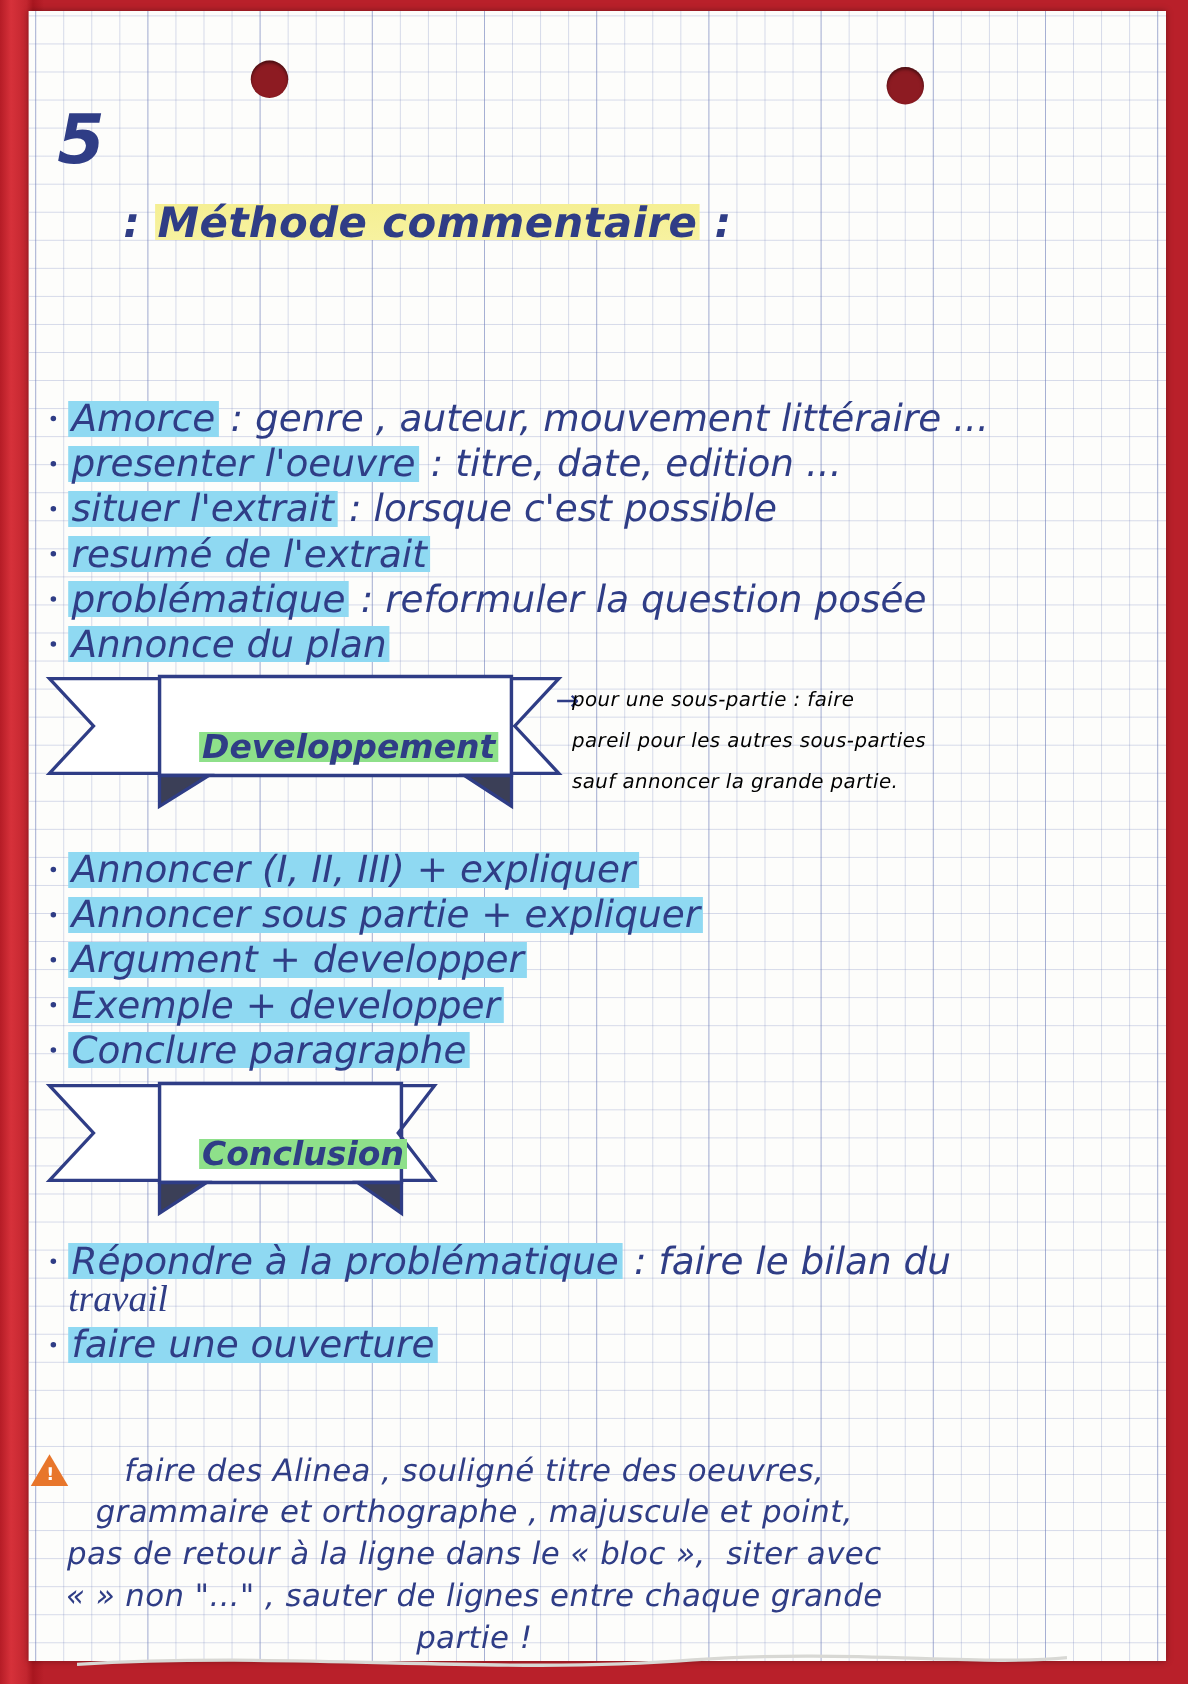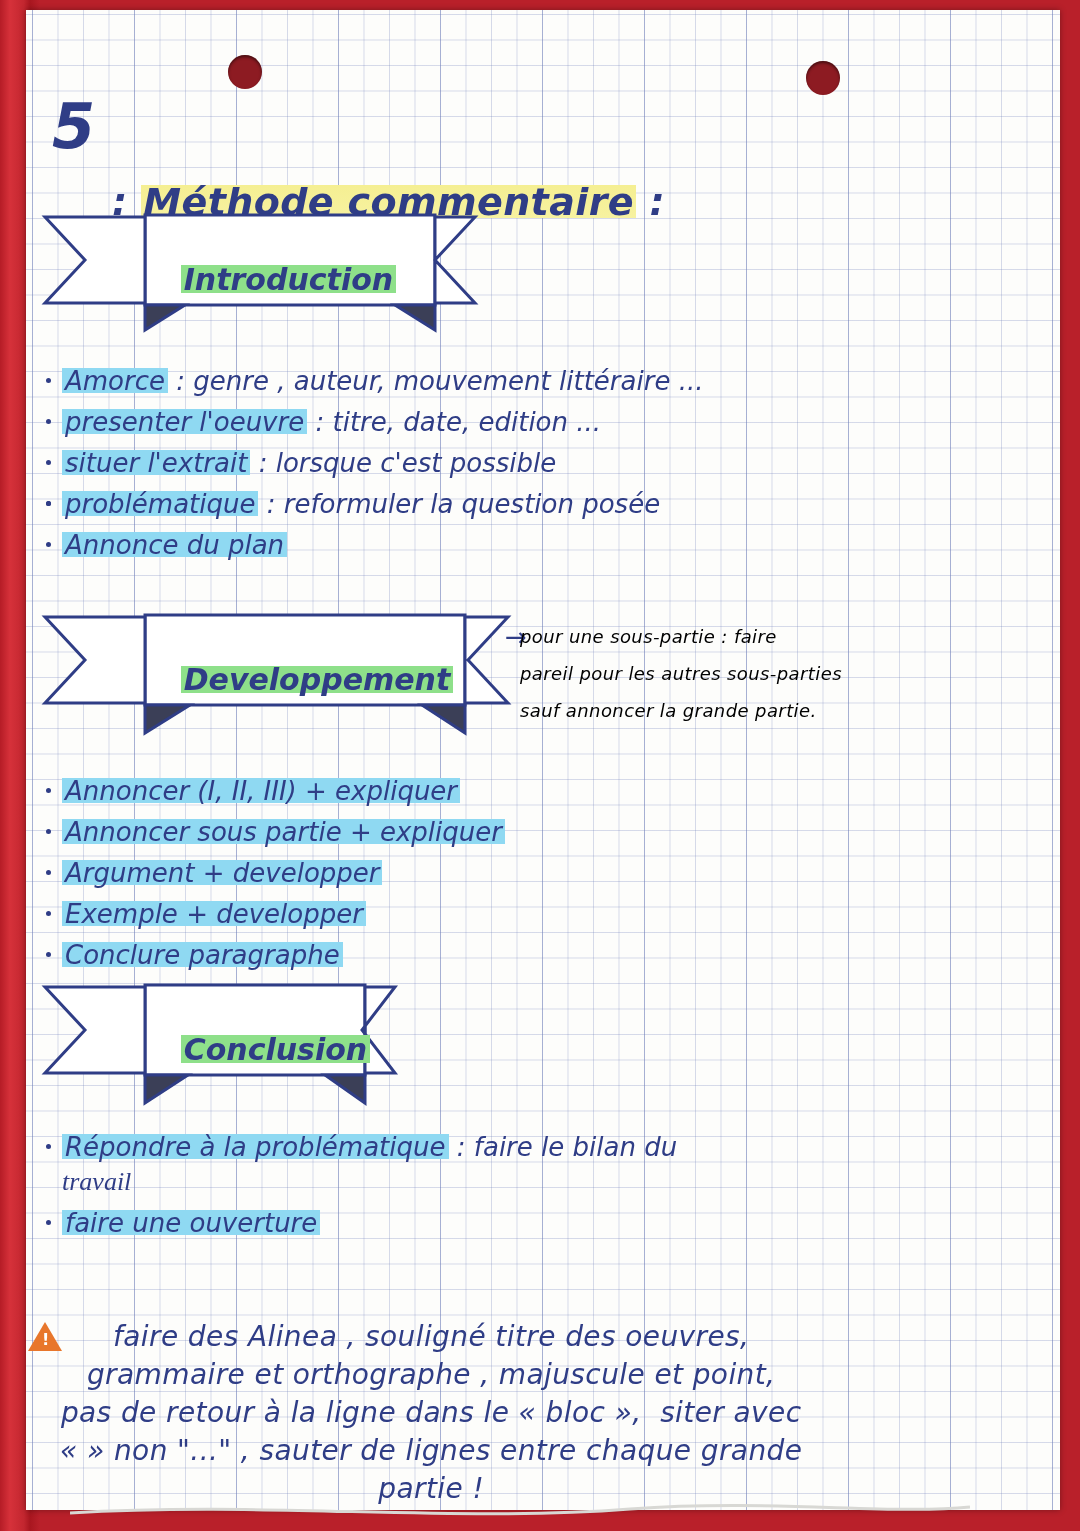--- a/index.html
+++ b/index.html
@@ -109,21 +109,21 @@
     background: linear-gradient(transparent 8%, #8fd9f2 8%, #8fd9f2 90%, transparent 90%);
     padding: 0 3px;
   }
 
   
   .bullets { position: absolute; }
   .bullets .row {
     position: relative;
     font-style: italic;
     color: #2f3d86;
-    font-size: 26px;
+    font-size: 34px;
     line-height: 38px;
     white-space: pre;
     margin-bottom: 3px;
   }
   .bullets .row .dot {
     position: absolute;
     left: -16px;
     top: 16px;
     width: 5px;
     height: 5px;
@@ -188,38 +188,26 @@
     <div class="grid"></div>
     <div class="grid-strong"></div>
   </div>
 
   <div class="hole h1"></div>
   <div class="hole h2"></div>
 
   <div class="ink num5">5</div>
   <div class="ink title"><span>:</span> <span class="hl">Méthode commentaire</span> <span>:</span></div>
 
-  <div class="banner" style="left:40px; top:205px;">
-    <svg width="440" height="130" viewBox="0 0 440 130">
-      <path d="M105 10 L395 10 L395 100 L105 100 Z" fill="#ffffff" stroke="#2f3d86" stroke-width="3"></path>
-      <path d="M105 12 L5 12 L45 55 L5 98 L105 98 Z" fill="#ffffff" stroke="#2f3d86" stroke-width="3"></path>
-      <path d="M395 12 L435 12 L395 55 L435 98 L395 98 Z" fill="#ffffff" stroke="#2f3d86" stroke-width="3"></path>
-      <path d="M105 100 L105 125 L145 100 Z" fill="#3b3f57" stroke="#2f3d86" stroke-width="3"></path>
-      <path d="M395 100 L395 125 L355 100 Z" fill="#3b3f57" stroke="#2f3d86" stroke-width="3"></path>
-    </svg>
-    <div class="banner-label" style="left:78px; top:22px;">
-      <span class="hl-green">Introduction</span>
-    </div>
-  </div>
 
   <div class="bullets" style="left:62px; top:362px; width:900px;">
     <div class="row"><span class="dot"></span><span class="hl-blue">Amorce</span><span> : genre , auteur, mouvement littéraire ...</span></div>
     <div class="row"><span class="dot"></span><span class="hl-blue">presenter l'oeuvre</span><span> : titre, date, edition ...</span></div>
     <div class="row"><span class="dot"></span><span class="hl-blue">situer l'extrait</span><span> : lorsque c'est possible</span></div>
-    <div class="row"><span class="dot"></span><span></span></div>
+    <div class="row"><span class="dot"></span><span class="hl-blue">resumé de l'extrait</span><span></span></div>
     <div class="row"><span class="dot"></span><span class="hl-blue">problématique</span><span> : reformuler la question posée</span></div>
     <div class="row"><span class="dot"></span><span class="hl-blue">Annonce du plan</span><span></span></div>
   </div>
 
   <div class="banner" style="left:40px; top:605px;">
     <svg width="475" height="130" viewBox="0 0 475 130">
       <path d="M105 10 L425 10 L425 100 L105 100 Z" fill="#ffffff" stroke="#2f3d86" stroke-width="3"></path>
       <path d="M105 12 L5 12 L45 55 L5 98 L105 98 Z" fill="#ffffff" stroke="#2f3d86" stroke-width="3"></path>
       <path d="M425 12 L468 12 L428 55 L468 98 L425 98 Z" fill="#ffffff" stroke="#2f3d86" stroke-width="3"></path>
       <path d="M105 100 L105 128 L150 100 Z" fill="#3b3f57" stroke="#2f3d86" stroke-width="3"></path>

